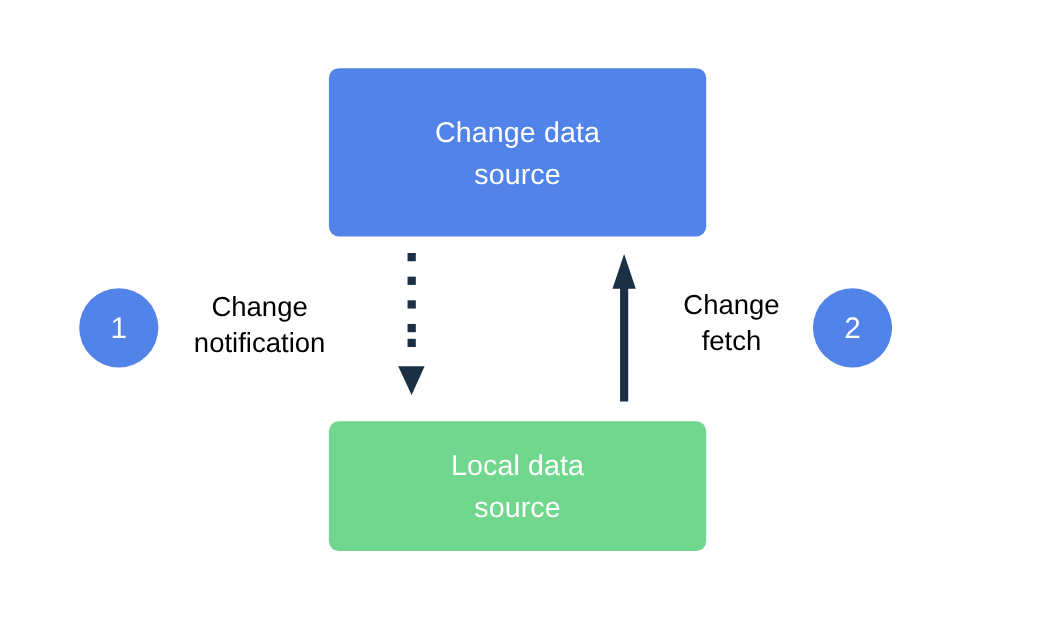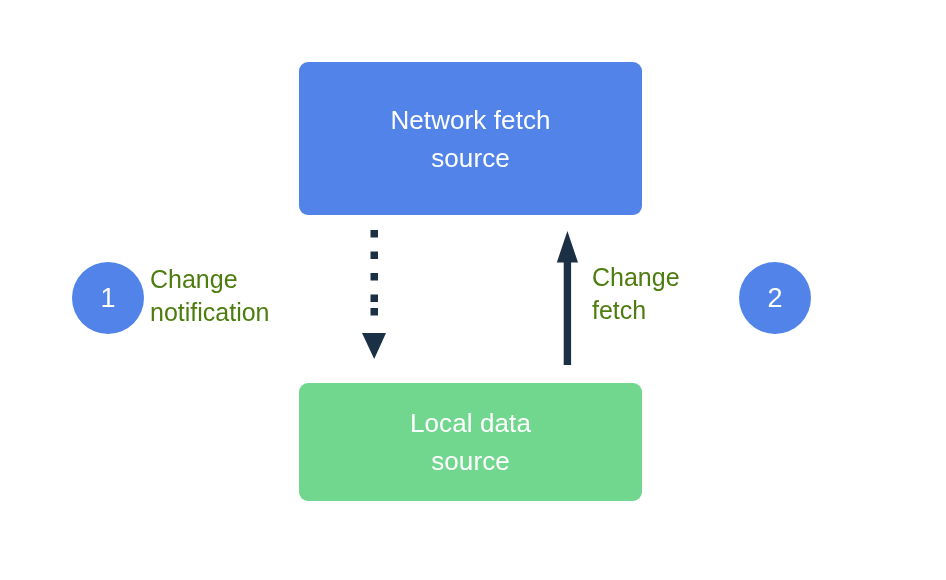--- a/index.html
+++ b/index.html
@@ -75,24 +75,24 @@
     line-height: 1;
     font-weight: 400;
   }
 
   #step-1 { left: 72px;  top: 262px; }
   #step-2 { left: 739px; top: 262px; }
 
   
   .edge-label {
     position: absolute;
-    color: #4d7c0f;
+    color: #000000;
     font-size: 25px;
     line-height: 33px;
-    text-align: left;
+    text-align: center;
     white-space: pre-line;
   }
 
   #label-change-notification {
     left: 150px;
     top: 263px;
     width: 172px;
   }
 
   #label-change-fetch {
@@ -110,21 +110,21 @@
     height: 580px;
     pointer-events: none;
   }
 </style>
 </head>
 <body>
 
 <div id="diagram">
 
   <div class="node" id="node-network">
-    <span class="node-label">Network fetch
+    <span class="node-label">Change data
 source</span>
   </div>
 
   <div class="node" id="node-local">
     <span class="node-label">Local data
 source</span>
   </div>
 
   <div class="step-circle" id="step-1">
     <span>1</span>

